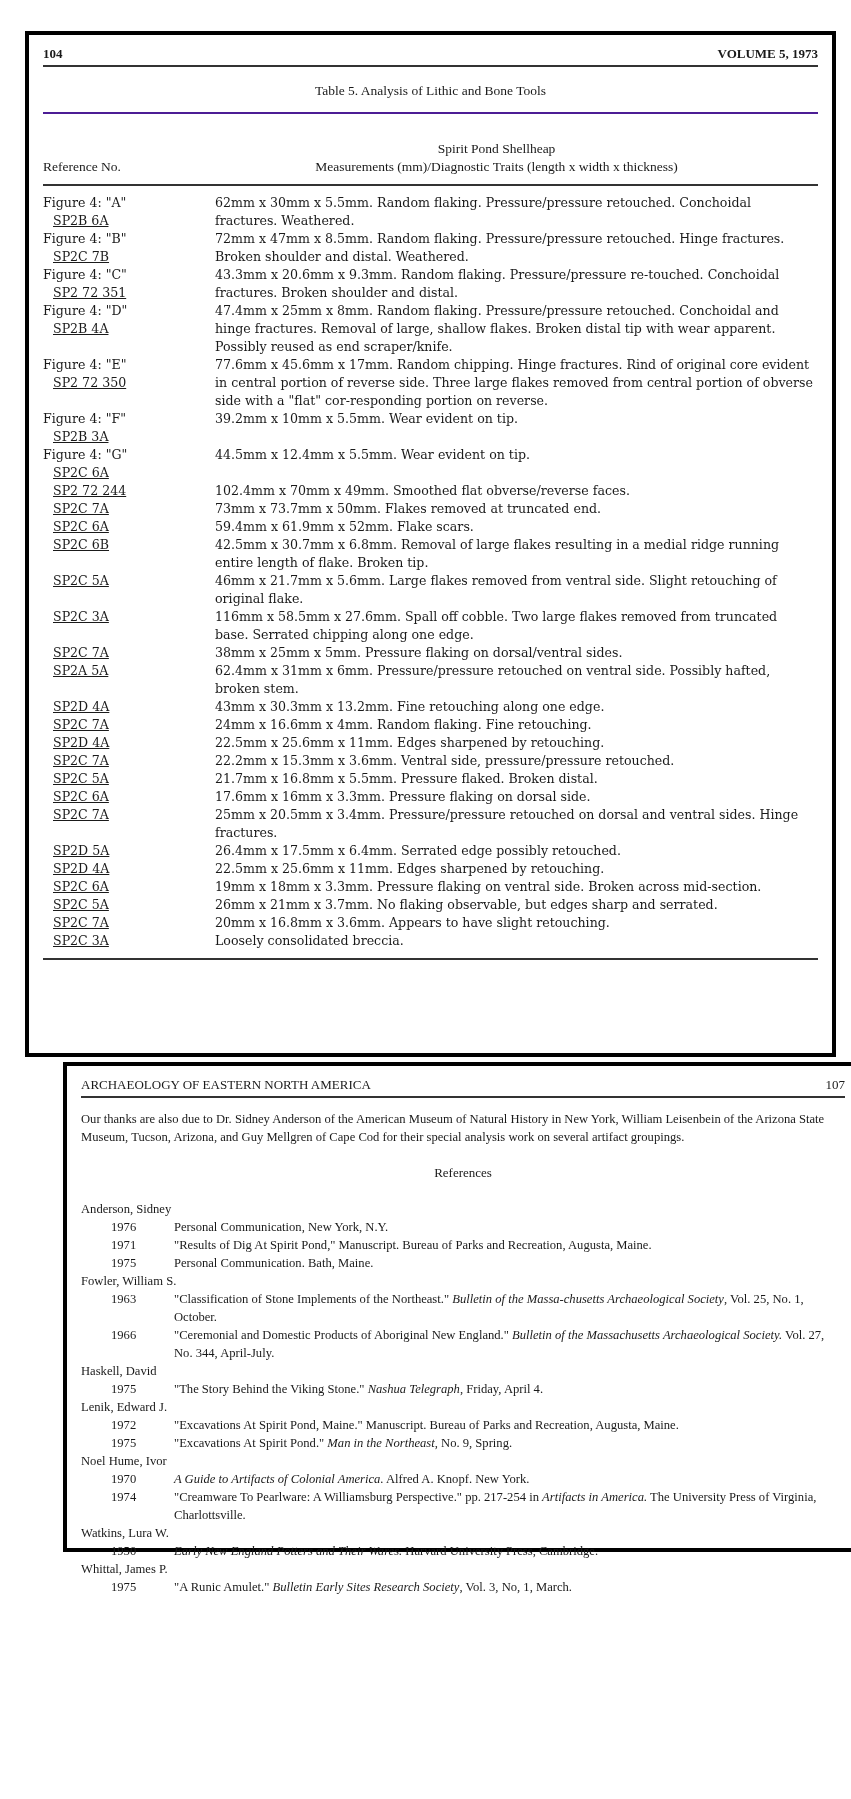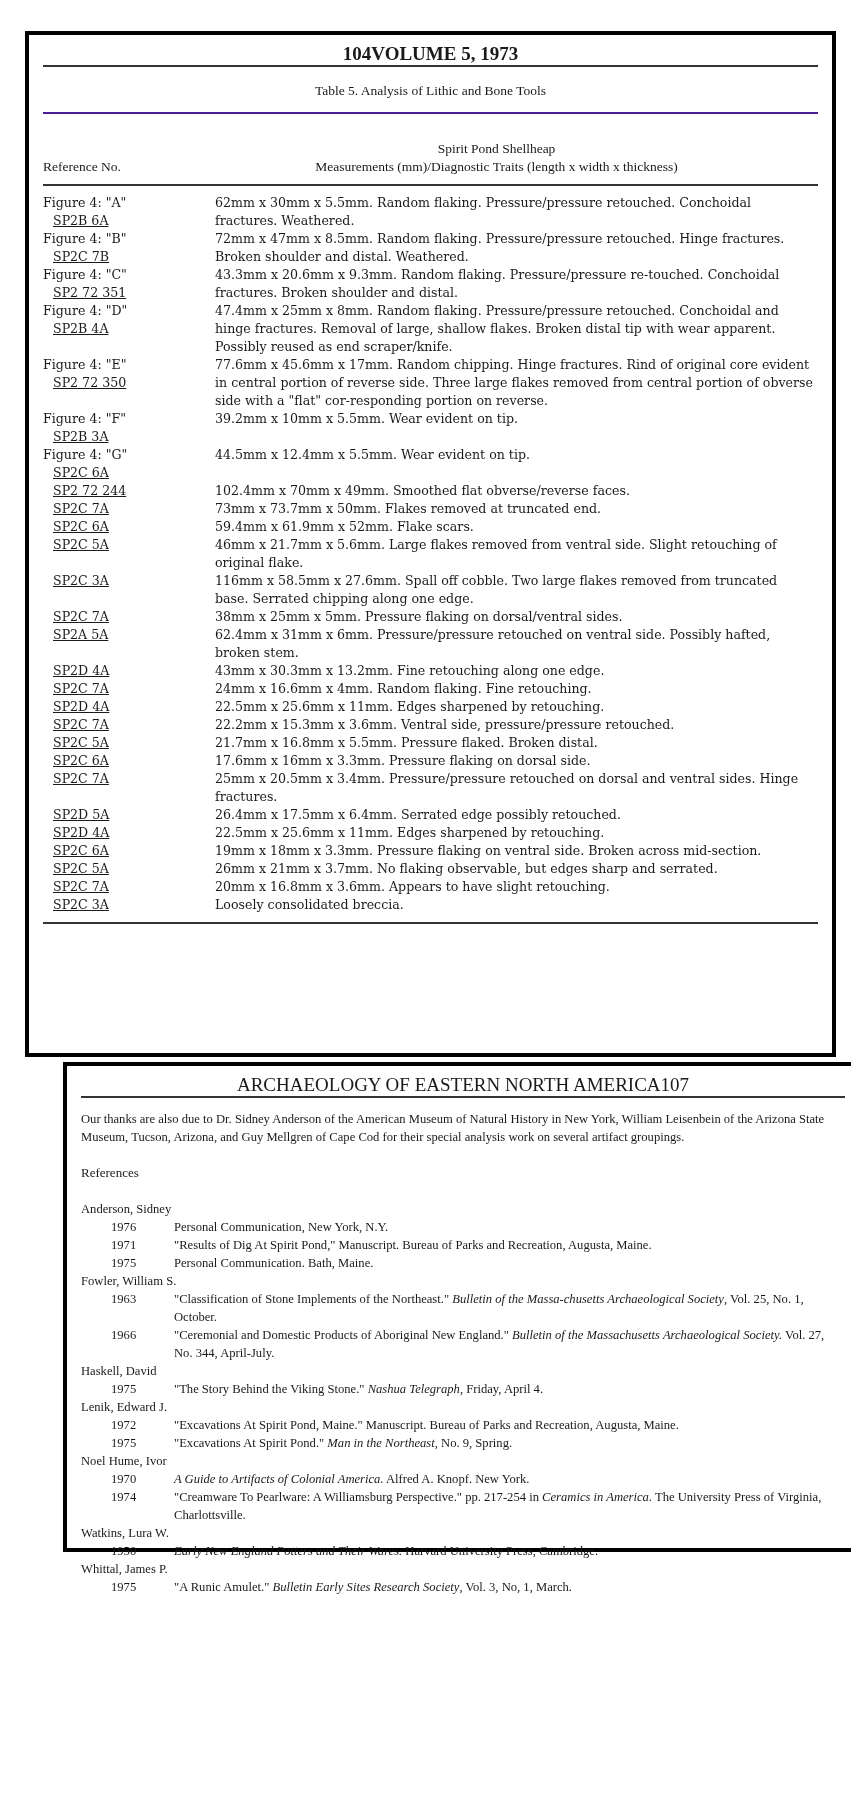--- a/index.html
+++ b/index.html
@@ -1,34 +1,34 @@
 <!DOCTYPE html>
 <html><head>
 <meta charset="utf-8">
 <style>
   html, body { margin: 0; padding: 0; background: #ffffff; }
   body { width: 851px; height: 1799px; position: relative; font-family: "DejaVu Serif", "Liberation Serif", serif; color: #1a1a1a; }
   .page { position: absolute; border: 4px solid #000; background: #fff; box-sizing: border-box; }
   #page1 { left: 25px; top: 31px; width: 811px; height: 1026px; padding: 10px 14px 0 14px; }
   #page2 { left: 31px; top: 1062px; width: 800px; height: 490px; padding: 10px 14px 0 14px; margin-left: 32px; }
-  .runhead { display: flex; justify-content: center; font-size: 19px; font-family: "Liberation Serif", serif; font-weight: bold; line-height: 18px; padding-bottom: 2px; border-bottom: 2px solid #333; }
+  .runhead { display: flex; justify-content: space-between; font-size: 13px; font-family: "Liberation Serif", serif; font-weight: bold; line-height: 18px; padding-bottom: 2px; border-bottom: 2px solid #333; }
   #page2 .runhead { font-weight: normal; text-decoration: underline; border-bottom: 2px solid #333; text-decoration: none; }
   .tbl-title { text-align: center; font-size: 13.5px; font-family: "Liberation Serif", serif; line-height: 18px; padding: 15px 0 12px 0; border-bottom: 2px solid #4c1d95; }
   .colhead { display: flex; font-size: 13.5px; font-family: "Liberation Serif", serif; line-height: 18px; padding: 6px 0 8px 0; border-bottom: 2px solid #333; }
   .colhead .c1 { width: 172px; align-self: flex-end; }
   .colhead .c2 { flex: 1; text-align: center; padding-right: 40px; margin-top: 20px; }
   .rows { padding-top: 8px; font-size: 12.6px; line-height: 18px; }
   .row { display: flex; }
   .row .ref { width: 172px; flex: none; }
   .row .ref span { display: block; }
   .row .ref .sub { padding-left: 10px; text-decoration: underline; }
   .row .desc { flex: 1; padding-right: 4px; }
   .endrule { border-bottom: 2px solid #333; margin-top: 8px; }
   .ack { font-size: 12.6px; line-height: 18px; margin-top: 12px; font-family: "Liberation Serif", serif; }
-  .refs-title { font-size: 13px; line-height: 18px; margin: 18px 0 18px 0; font-family: "Liberation Serif", serif; }
+  .refs-title { text-align: center; font-size: 13px; line-height: 18px; margin: 18px 0 18px 0; font-family: "Liberation Serif", serif; }
   .refs { font-size: 12.6px; line-height: 18px; font-family: "Liberation Serif", serif; }
   .author { }
   .entry { display: flex; }
   .entry .yr { width: 93px; flex: none; padding-left: 30px; box-sizing: border-box; }
   .entry .cite { flex: 1; }
   i { font-style: italic; }
 </style>
 </head>
 <body>
 
@@ -108,20 +108,26 @@
         <div class="desc">73mm x 73.7mm x 50mm.  Flakes removed at truncated end.</div>
       </div>
       <div class="row">
         <div class="ref">
           <span class="sub">SP2C 6A</span>
         </div>
         <div class="desc">59.4mm x 61.9mm x 52mm.  Flake scars.</div>
       </div>
       <div class="row">
         <div class="ref">
+          <span class="sub">SP2C 6B</span>
+        </div>
+        <div class="desc">42.5mm x 30.7mm x 6.8mm.  Removal of large flakes resulting in a medial ridge running entire length of flake.  Broken tip.</div>
+      </div>
+      <div class="row">
+        <div class="ref">
           <span class="sub">SP2C 5A</span>
         </div>
         <div class="desc">46mm x 21.7mm x 5.6mm.  Large flakes removed from ventral side. Slight retouching of original flake.</div>
       </div>
       <div class="row">
         <div class="ref">
           <span class="sub">SP2C 3A</span>
         </div>
         <div class="desc">116mm x 58.5mm x 27.6mm.  Spall off cobble.  Two large flakes removed from truncated base.  Serrated chipping along one edge.</div>
       </div>
@@ -263,21 +269,21 @@
         <div class="yr">1975</div>
         <div class="cite"><span>"Excavations At Spirit Pond."  </span><i>Man in the Northeast</i><span>, No. 9, Spring.</span></div>
       </div>
       <div class="author">Noel Hume, Ivor</div>
       <div class="entry">
         <div class="yr">1970</div>
         <div class="cite"><i>A Guide to Artifacts of Colonial America.</i><span>  Alfred A. Knopf.  New York.</span></div>
       </div>
       <div class="entry">
         <div class="yr">1974</div>
-        <div class="cite"><span>"Creamware To Pearlware: A Williamsburg Perspective."  pp. 217-254 in </span><i>Ceramics in America.</i><span>  The University Press of Virginia, Charlottsville.</span></div>
+        <div class="cite"><span>"Creamware To Pearlware: A Williamsburg Perspective."  pp. 217-254 in </span><i>Artifacts in America.</i><span>  The University Press of Virginia, Charlottsville.</span></div>
       </div>
       <div class="author">Watkins, Lura W.</div>
       <div class="entry">
         <div class="yr">1950</div>
         <div class="cite"><i>Early New England Potters and Their Wares.</i><span>  Harvard University Press, Cambridge.</span></div>
       </div>
       <div class="author">Whittal, James P.</div>
       <div class="entry">
         <div class="yr">1975</div>
         <div class="cite"><span>"A Runic Amulet."  </span><i>Bulletin Early Sites Research Society</i><span>, Vol. 3, No, 1, March.</span></div>

